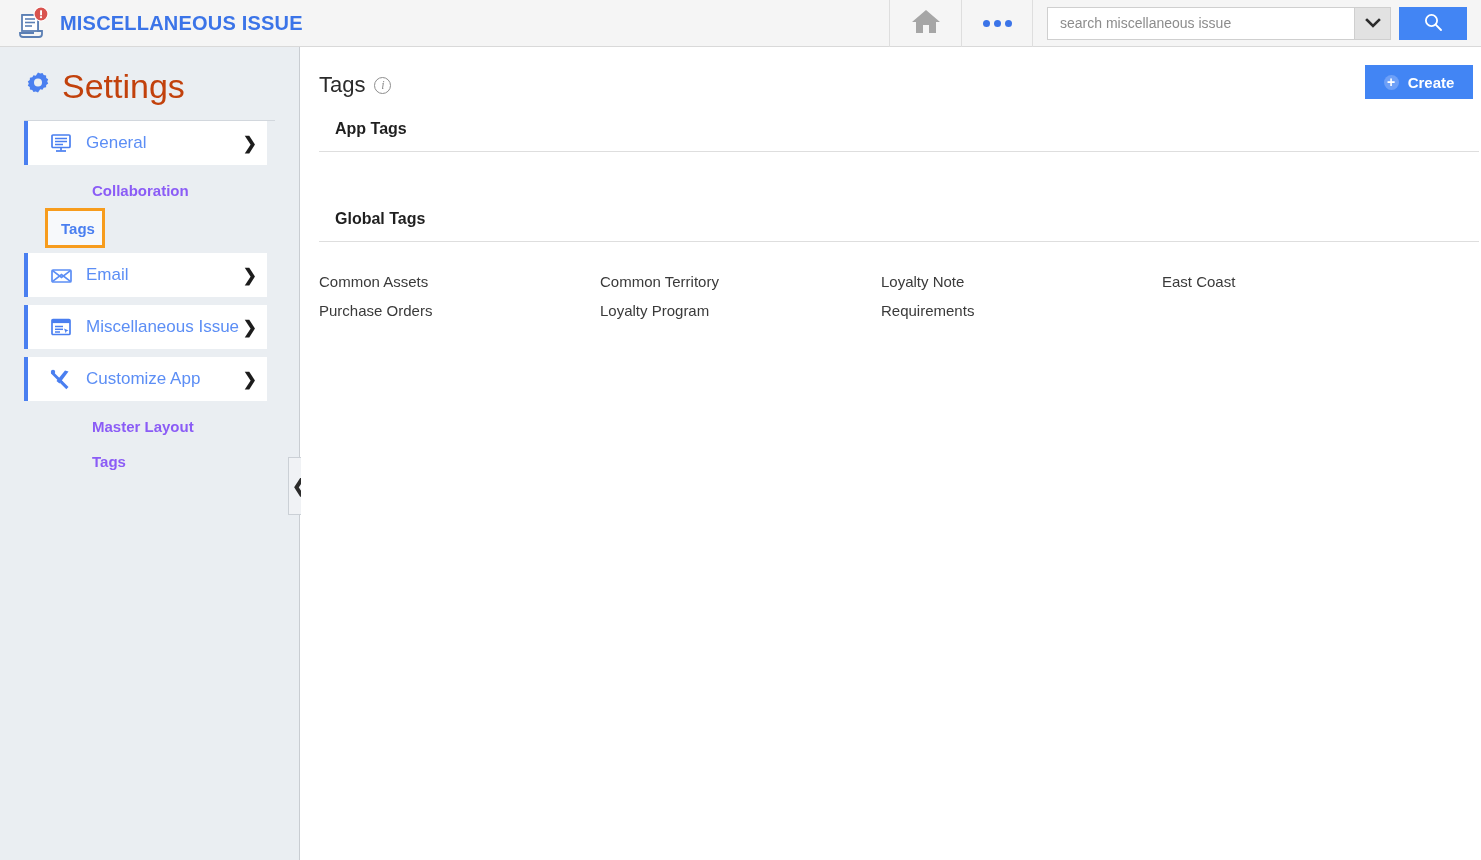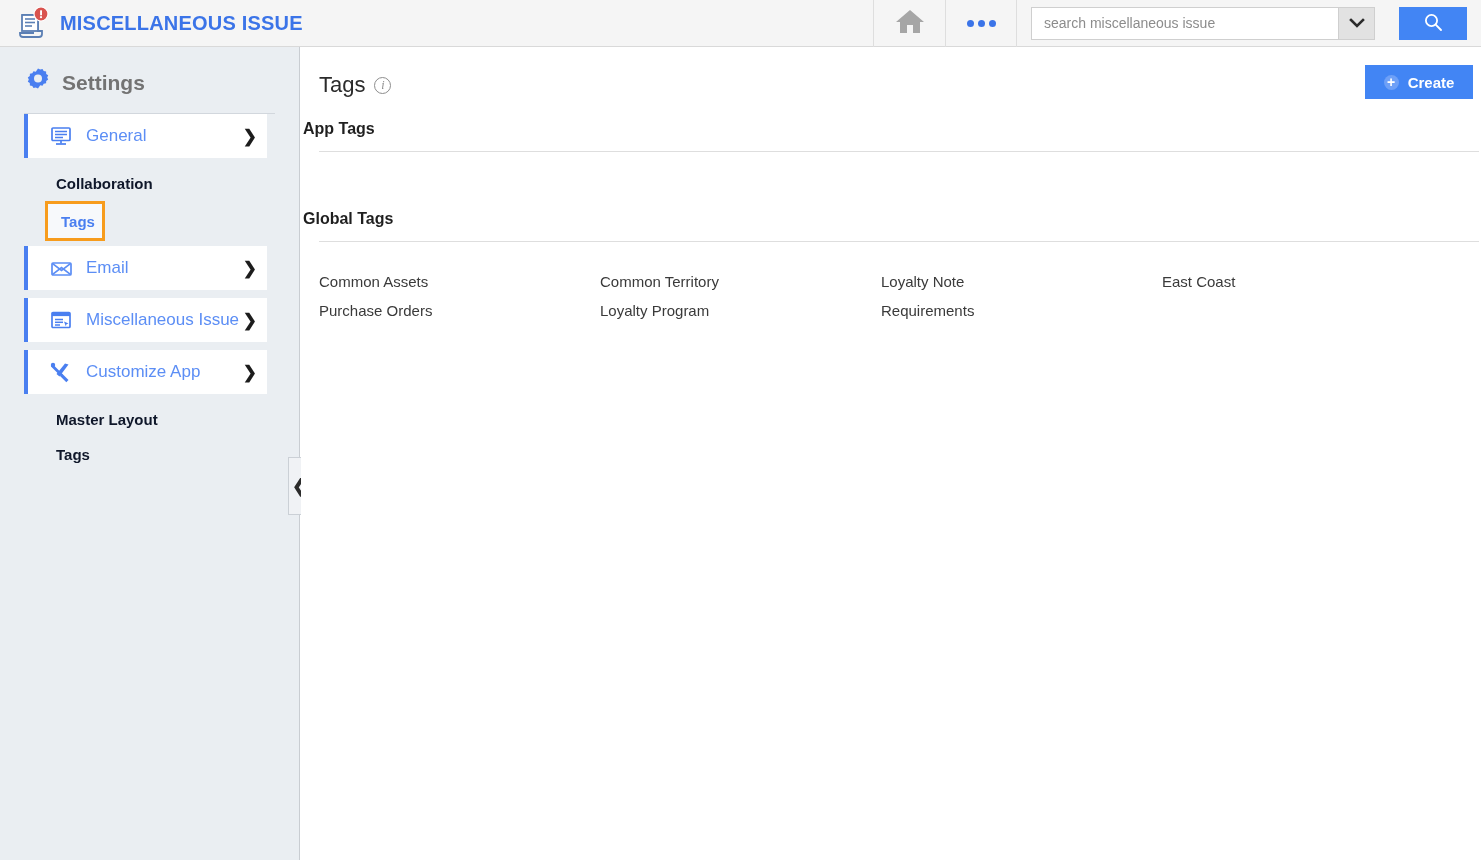--- a/index.html
+++ b/index.html
@@ -37,21 +37,21 @@
   .dots-cell {
     width: 72px; height: 47px;
     display: flex; align-items: center; justify-content: center;
     gap: 4px;
     border-left: 1px solid #dedede;
     border-right: 1px solid #dedede;
   }
   .dot { width: 7px; height: 7px; border-radius: 50%; background: #3b74e8; }
 
   .search-wrap {
-    display: flex; align-items: center; gap: 24px;
+    display: flex; align-items: center; gap: 8px;
     padding: 0 14px 0 14px;
   }
   .search-box {
     display: flex; align-items: stretch;
     width: 344px; height: 33px;
     border: 1px solid #cfcfcf; background: #fff;
   }
   .search-input {
     flex: 1; border: 0; outline: none;
     padding: 0 12px; font-size: 14px;
@@ -74,21 +74,21 @@
   .sidebar {
     position: absolute; left: 0; top: 47px;
     width: 300px; height: 813px;
     background: #eaeef2;
     border-right: 1px solid #c9cdd2;
   }
   .settings-head {
     display: flex; align-items: center; gap: 10px;
     padding: 20px 0 14px 24px;
   }
-  .settings-title { font-size: 21px; color: #737373; font-weight: bold; }
+  .settings-title { font-size: 34px; color: #c2410c; font-weight: normal; }
   .settings-rule {
     margin: 0 24px 0 24px; height: 1px; background: #d2d7dd;
   }
 
   .nav-group { padding-top: 0; }
   .nav-parent {
     position: relative;
     margin-left: 24px; margin-right: 32px;
     height: 44px; background: #ffffff;
     display: flex; align-items: center;
@@ -102,23 +102,23 @@
   .nav-parent .np-label {
     margin-left: 12px; font-size: 17px; color: #5c8ef5;
   }
   .nav-parent .np-chev {
     position: absolute; right: 10px; top: 50%;
     transform: translateY(-50%);
     font-size: 17px; font-weight: bold; color: #1c1c1c;
   }
 
   .nav-child {
-    padding-left: 56px;
+    padding-left: 92px;
     height: 35px; display: flex; align-items: center;
-    font-size: 15px; font-weight: bold; color: #0f172a;
+    font-size: 15px; font-weight: bold; color: #8b5cf6;
     cursor: pointer;
   }
   .nav-child.active-box {
     margin-left: 45px; padding-left: 13px;
     width: 60px; height: 40px;
     border: 3px solid #f79c1d;
     color: #4a7ff0;
     background: #f7f9fb;
   }
   .gap-sm { height: 8px; }
@@ -161,21 +161,21 @@
   }
   .plus-badge {
     width: 15px; height: 15px; border-radius: 50%;
     background: #6ea0f7; color: #fff;
     display: flex; align-items: center; justify-content: center;
     font-size: 14px; line-height: 1; font-weight: bold;
   }
 
   .section-title {
     font-size: 16px; font-weight: bold; color: #1f1f1f;
-    padding-left: 2px;
+    padding-left: 34px;
   }
   .section-rule { height: 1px; background: #dedede; margin: 0 2px 0 18px; }
 
   .tag-grid {
     display: grid;
     grid-template-columns: 281px 281px 281px 281px;
     padding-left: 18px;
     row-gap: 1px;
   }
   .tag-cell {

